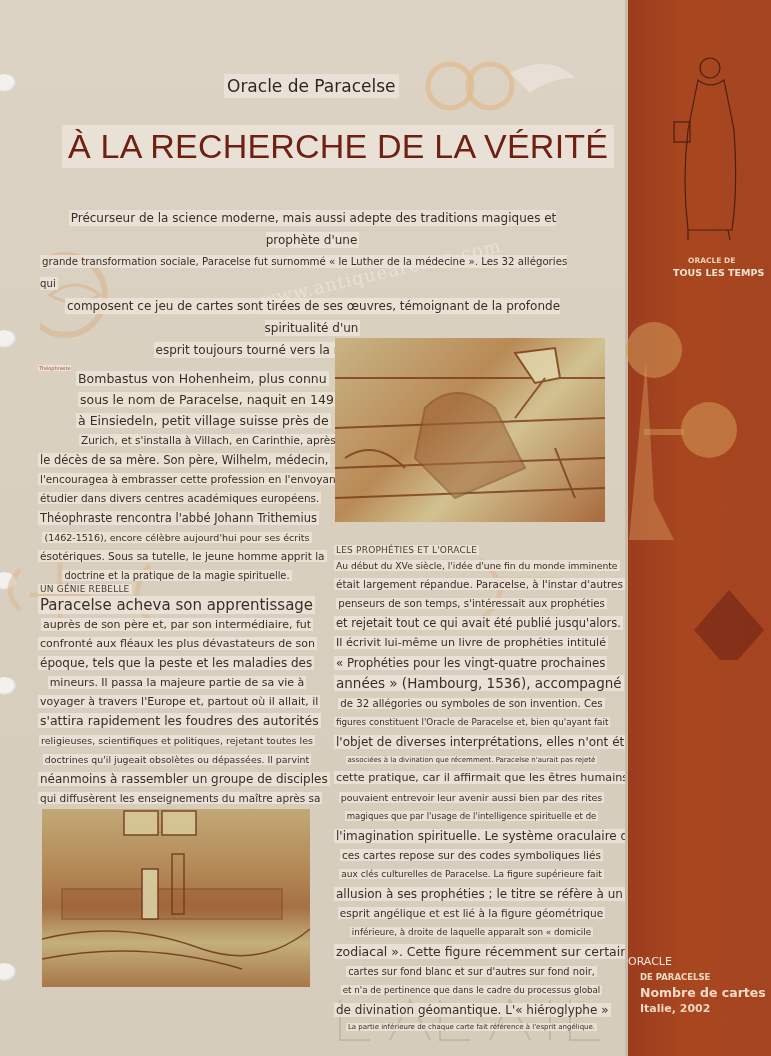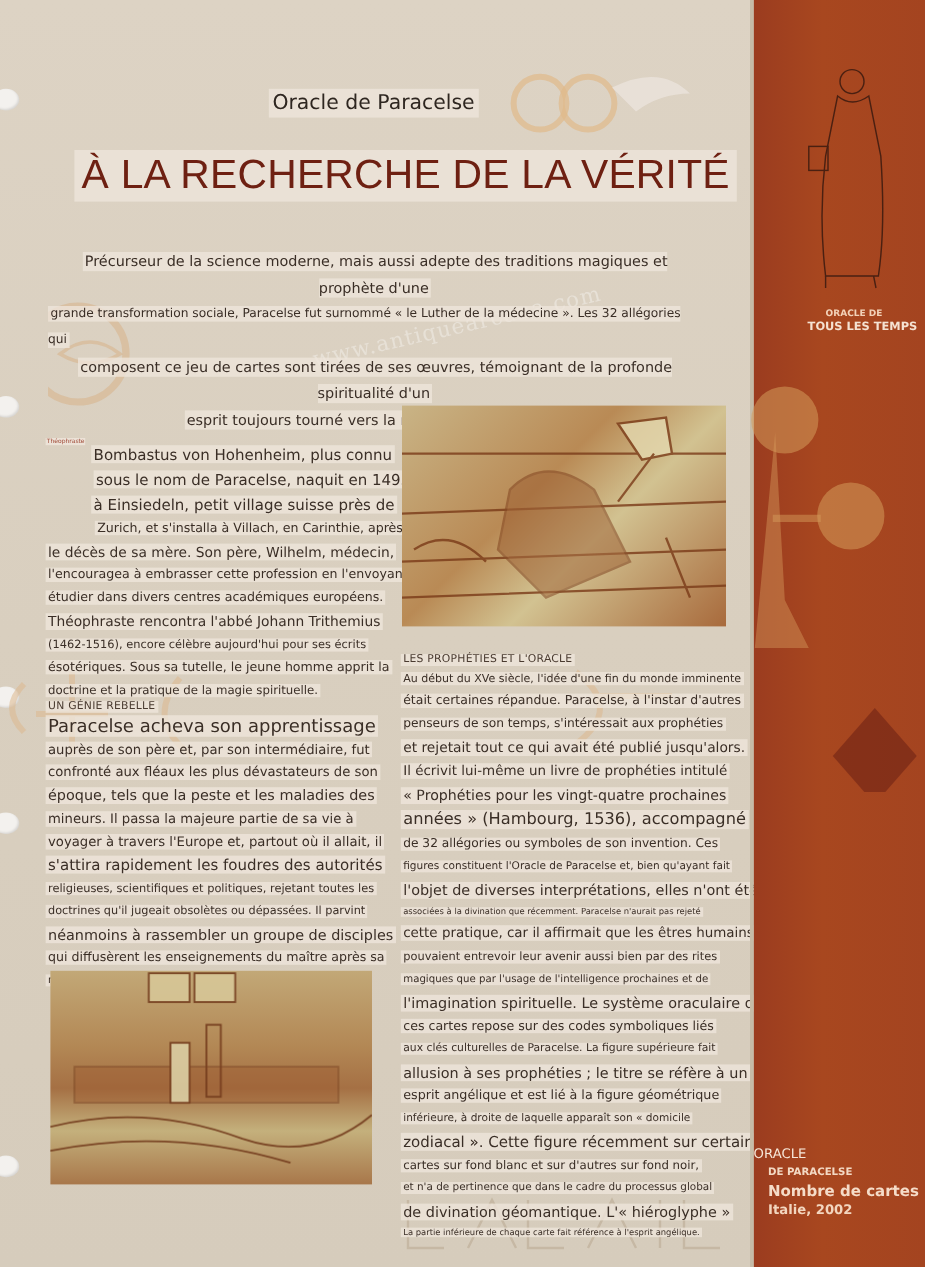--- a/index.html
+++ b/index.html
@@ -29,21 +29,21 @@
   .title {
     position: absolute; left: 62px; top: 125px; font-size: 34px; color: #6e2012;
     font-family: "Liberation Sans", sans-serif; padding: 2px 6px; letter-spacing: 0.2px;
   }
   .intro { position: absolute; left: 40px; top: 207px; width: 545px; text-align: center; }
   .intro .ln { display: block; line-height: 22px; }
   .intro .ln span { padding: 1px 2px; }
   .col { position: absolute; }
   .col .ln { display: block; white-space: nowrap; }
   .col .ln span { padding: 0 2px; }
-  .s { font-size: 10.5px; line-height: 19px; }
+  .s { font-size: 10.5px; line-height: 19px; text-align: center; }
   .m { font-size: 11.5px; line-height: 20px; }
   .l { font-size: 12.5px; line-height: 21px; }
   .xl { font-size: 15px; line-height: 22px; }
   .caption-tiny { position: absolute; left: 38px; top: 365px; font-size: 5px; color: #a04a38; background: rgba(240,230,220,0.8); padding: 0 1px; }
   .section-head { font-size: 9px; letter-spacing: 0.2px; color: #4a3b30; }
   .img { position: absolute; overflow: hidden; }
   .sidebar .label1 { position: absolute; left: 60px; top: 256px; font-size: 7.5px; color: #f3d2b8; font-weight: bold; }
   .sidebar .label2 { position: absolute; left: 45px; top: 267px; font-size: 9.5px; color: #f5e2d2; font-weight: bold; }
   .sidebar .bot1 { position: absolute; left: 0; top: 955px; font-size: 11px; color: #f6e6d8; font-weight: normal; }
   .sidebar .bot2 { position: absolute; left: 12px; top: 972px; font-size: 8.5px; color: #f3d9c4; font-weight: bold; }
@@ -130,33 +130,33 @@
         <path d="M180 15 L220 10 L225 40 L200 45 Z" fill="#e4d9b0"></path>
         <path d="M210 40 L180 80"></path>
         <path d="M10 120 Q40 100 70 130 M220 110 L240 160"></path>
       </g>
     </svg>
   </div>
 
   <div class="col" style="left:334px;top:543px;width:275px;">
     <span class="ln section-head" style="line-height:14px"><span class="hl">LES PROPHÉTIES ET L'ORACLE</span></span>
     <span class="ln s" style="font-size:9.2px;line-height:18px"><span class="hl">Au début du XVe siècle, l'idée d'une fin du monde imminente</span></span>
-    <span class="ln s" style="font-size:10.4px"><span class="hl">était certaines répandue. Paracelse, à l'instar d'autres</span></span>
+    <span class="ln s" style="font-size:10.4px"><span class="hl">était largement répandue. Paracelse, à l'instar d'autres</span></span>
     <span class="ln s" style="font-size:10.2px"><span class="hl">penseurs de son temps, s'intéressait aux prophéties</span></span>
     <span class="ln m" style="font-size:11.5px"><span class="hl">et rejetait tout ce qui avait été publié jusqu'alors.</span></span>
     <span class="ln m" style="font-size:11.2px"><span class="hl">Il écrivit lui-même un livre de prophéties intitulé</span></span>
     <span class="ln m" style="font-size:11.8px"><span class="hl">« Prophéties pour les vingt-quatre prochaines</span></span>
     <span class="ln l" style="font-size:13.5px"><span class="hl">années » (Hambourg, 1536), accompagné</span></span>
     <span class="ln s" style="font-size:10.2px"><span class="hl">de 32 allégories ou symboles de son invention. Ces</span></span>
     <span class="ln s" style="font-size:8.8px"><span class="hl">figures constituent l'Oracle de Paracelse et, bien qu'ayant fait</span></span>
     <span class="ln m" style="font-size:12px"><span class="hl">l'objet de diverses interprétations, elles n'ont été</span></span>
     <span class="ln s" style="font-size:7px;line-height:16px"><span class="hl">associées à la divination que récemment. Paracelse n'aurait pas rejeté</span></span>
     <span class="ln m" style="font-size:11.2px"><span class="hl">cette pratique, car il affirmait que les êtres humains</span></span>
     <span class="ln s" style="font-size:9.5px"><span class="hl">pouvaient entrevoir leur avenir aussi bien par des rites</span></span>
-    <span class="ln s" style="font-size:8.5px"><span class="hl">magiques que par l'usage de l'intelligence prochaines et de</span></span>
+    <span class="ln s" style="font-size:8.5px"><span class="hl">magiques que par l'usage de l'intelligence spirituelle et de</span></span>
     <span class="ln m" style="font-size:12px"><span class="hl">l'imagination spirituelle. Le système oraculaire de</span></span>
     <span class="ln s" style="font-size:10.5px"><span class="hl">ces cartes repose sur des codes symboliques liés</span></span>
     <span class="ln s" style="font-size:9px"><span class="hl">aux clés culturelles de Paracelse. La figure supérieure fait</span></span>
     <span class="ln m" style="font-size:12px"><span class="hl">allusion à ses prophéties ; le titre se réfère à un</span></span>
     <span class="ln s" style="font-size:10.6px"><span class="hl">esprit angélique et est lié à la figure géométrique</span></span>
     <span class="ln s" style="font-size:8.8px"><span class="hl">inférieure, à droite de laquelle apparaît son « domicile</span></span>
     <span class="ln m" style="font-size:12.5px"><span class="hl">zodiacal ». Cette figure récemment sur certaines</span></span>
     <span class="ln s" style="font-size:9.8px"><span class="hl">cartes sur fond blanc et sur d'autres sur fond noir,</span></span>
     <span class="ln s" style="font-size:8.7px"><span class="hl">et n'a de pertinence que dans le cadre du processus global</span></span>
     <span class="ln m" style="font-size:12px"><span class="hl">de divination géomantique. L'« hiéroglyphe »</span></span>

